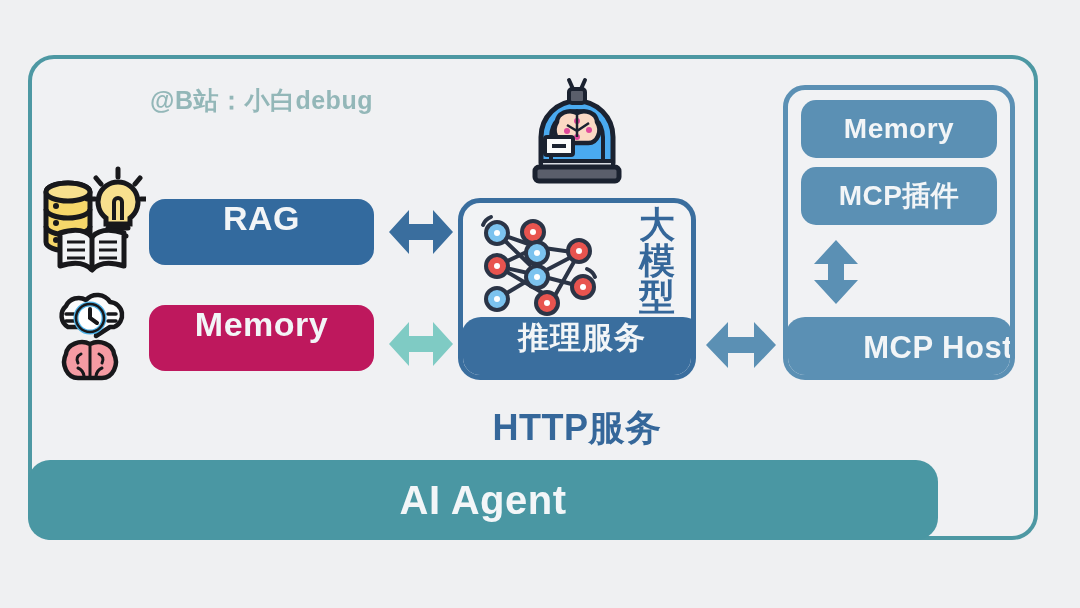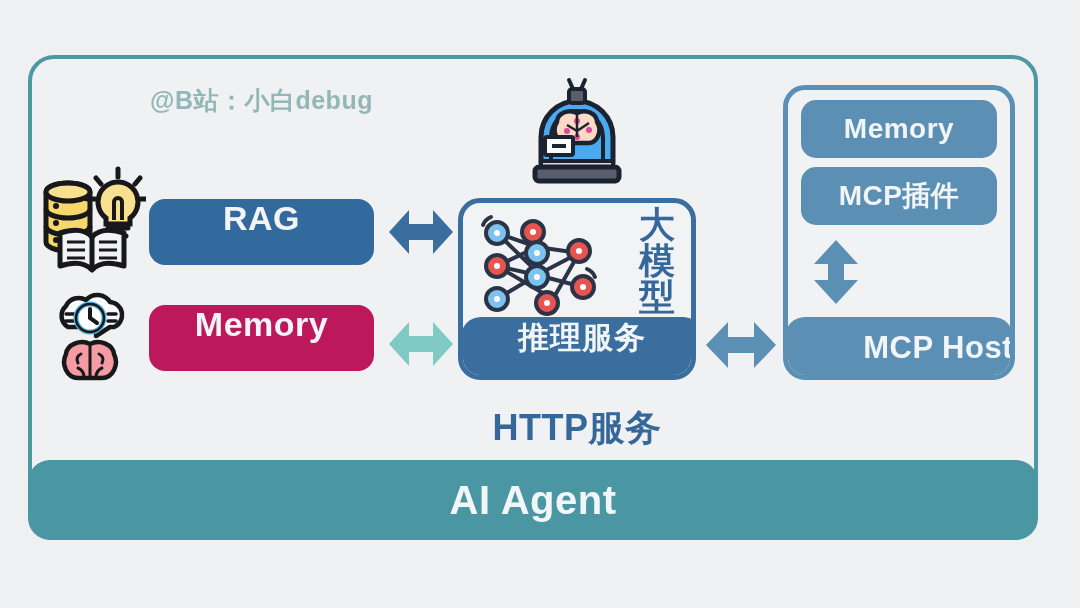--- a/index.html
+++ b/index.html
@@ -25,21 +25,21 @@
     box-sizing: border-box;
     border: 4px solid #4d98a3;
     border-radius: 26px;
     background: #f0f1f3;
   }
 
   #agent-footer {
     position: absolute;
     left: 28px;
     top: 460px;
-    width: 1010px;
+    width: 910px;
     height: 80px;
     box-sizing: border-box;
     background: #4a97a3;
     border-radius: 22px;
     display: flex;
     align-items: center;
     justify-content: center;
     color: #f3f6f8;
     font-size: 40px;
     font-weight: bold;

